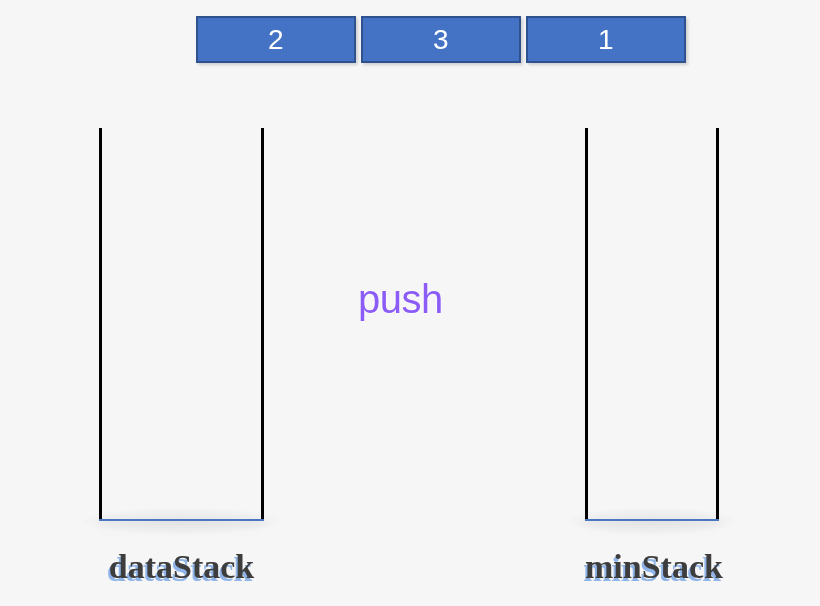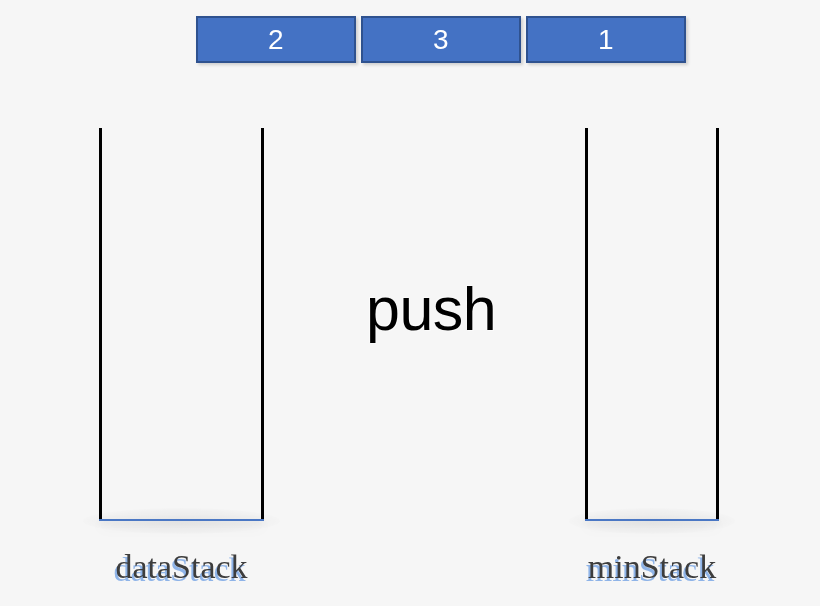--- a/index.html
+++ b/index.html
@@ -88,41 +88,40 @@
                 rgba(0,0,0,0) 78%);
     pointer-events: none;
   }
 
   .stack-label {
     position: absolute;
     width: 100%;
     text-align: center;
     font-family: "Liberation Serif", serif;
     font-size: 34px;
-    font-weight: 400;
+    font-weight: 700;
     color: #3d3d3d;
     text-shadow: -2px 3px 0px #8fb4e8;
     white-space: nowrap;
     line-height: 1;
   }
 
   
   .op-label {
     position: absolute;
     font-family: "Liberation Sans", sans-serif;
-    font-size: 61px;
+    font-size: 40px;
     font-weight: 400;
-    color: #000000;
+    color: #8b5cf6;
     letter-spacing: -0.5px;
     line-height: 1;
     text-shadow: 0 0 1px #ffffff,
                  1px 1px 0 rgba(255,255,255,0.55),
                 -1px -1px 0 rgba(255,255,255,0.55);
     white-space: nowrap;
-    margin-left: 8px;
   }
 </style>
 </head>
 <body>
 
 <div id="canvas">
 
   <div class="token-row">
     <div class="token-box">
       <span class="token-value">2</span>

